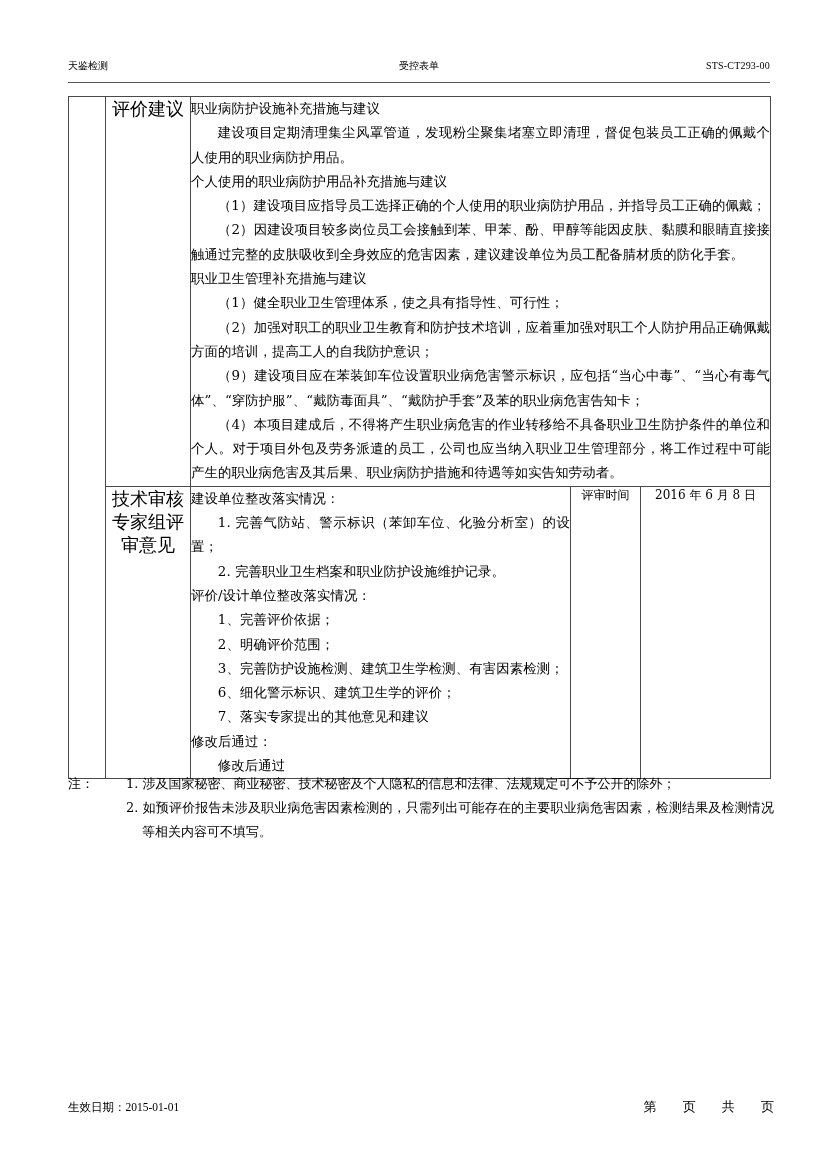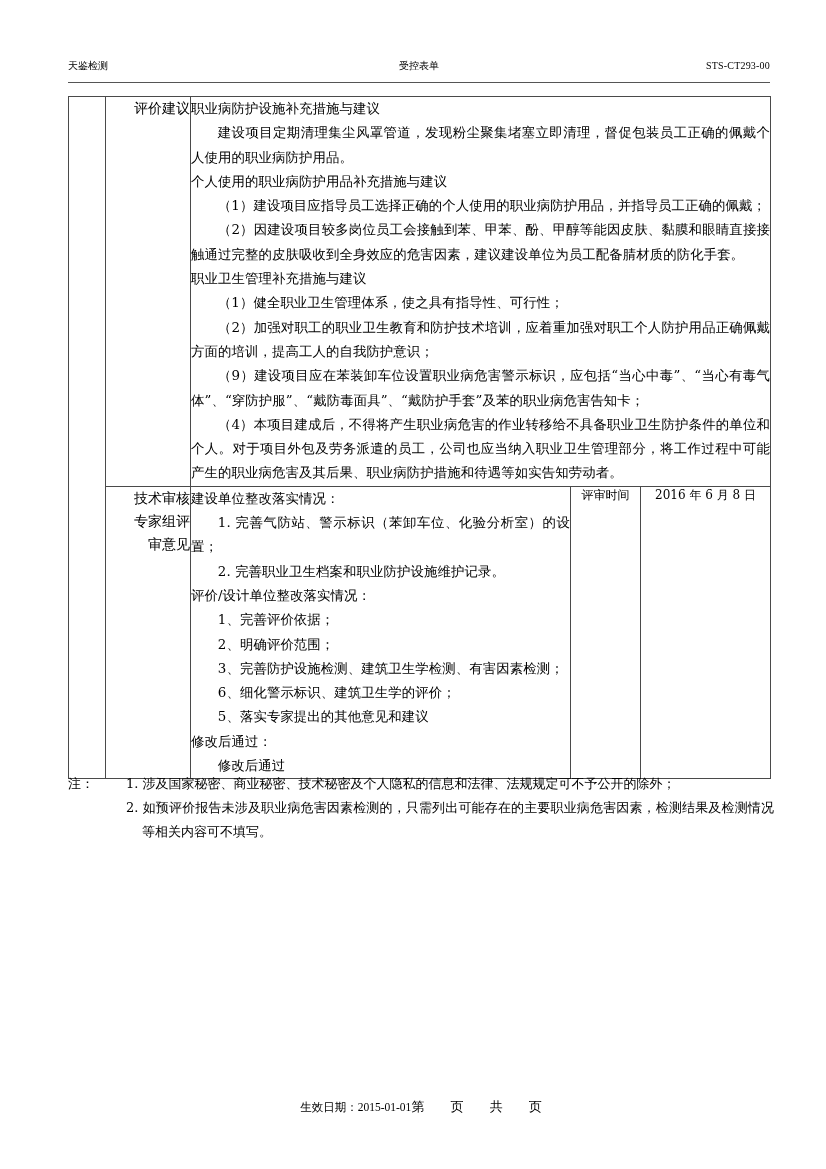--- a/index.html
+++ b/index.html
@@ -57,23 +57,23 @@
   }
   .col-a { width: 37px; }
   .col-b { width: 85px; }
   .col-c { width: 380px; }
   .col-d { width: 70px; }
   .col-e { width: 130px; }
 
   .cell-pad { padding: 5px 7px 8px 7px; }
 
   .label-cell {
-    text-align: right;
+    text-align: center;
     vertical-align: middle;
-    font-size: 14px;
+    font-size: 18px;
     line-height: 23px;
     padding: 4px 2px;
   }
   .mid-cell {
     text-align: center;
     vertical-align: middle;
     font-size: 12px;
   }
 
   .body-text {
@@ -101,21 +101,21 @@
   .notes-body p { margin: 0; }
   .notes-body .n-wrap { padding-left: 16px; text-indent: -16px; text-align: justify; }
 
   
   .doc-footer {
     position: absolute;
     left: 68px;
     top: 1098px;
     width: 706px;
     display: flex;
-    justify-content: center;
+    justify-content: space-between;
     align-items: baseline;
     font-size: 11.5px;
   }
   .doc-footer .f-left {
     font-family: "Liberation Serif", "DejaVu Serif", serif;
   }
   .doc-footer .f-right {
     font-size: 13px;
   }
   .doc-footer .f-right span { margin-left: 22px; }
@@ -169,21 +169,21 @@
         <td class="cell-pad">
           <div class="body-text">
             <p>建设单位整改落实情况：</p>
             <p class="ind2">1. 完善气防站、警示标识（苯卸车位、化验分析室）的设置；</p>
             <p class="ind2">2. 完善职业卫生档案和职业防护设施维护记录。</p>
             <p>评价/设计单位整改落实情况：</p>
             <p class="ind2">1、完善评价依据；</p>
             <p class="ind2">2、明确评价范围；</p>
             <p class="ind2">3、完善防护设施检测、建筑卫生学检测、有害因素检测；</p>
             <p class="ind2">6、细化警示标识、建筑卫生学的评价；</p>
-            <p class="ind2">5、落实专家提出的其他意见和建议</p>
+            <p class="ind2">7、落实专家提出的其他意见和建议</p>
             <p>修改后通过：</p>
             <p class="ind2">修改后通过</p>
           </div>
         </td>
         <td class="mid-cell">评审时间</td>
         <td class="mid-cell">2016 年 6 月 8 日</td>
       </tr>
     </tbody>
   </table>
 

